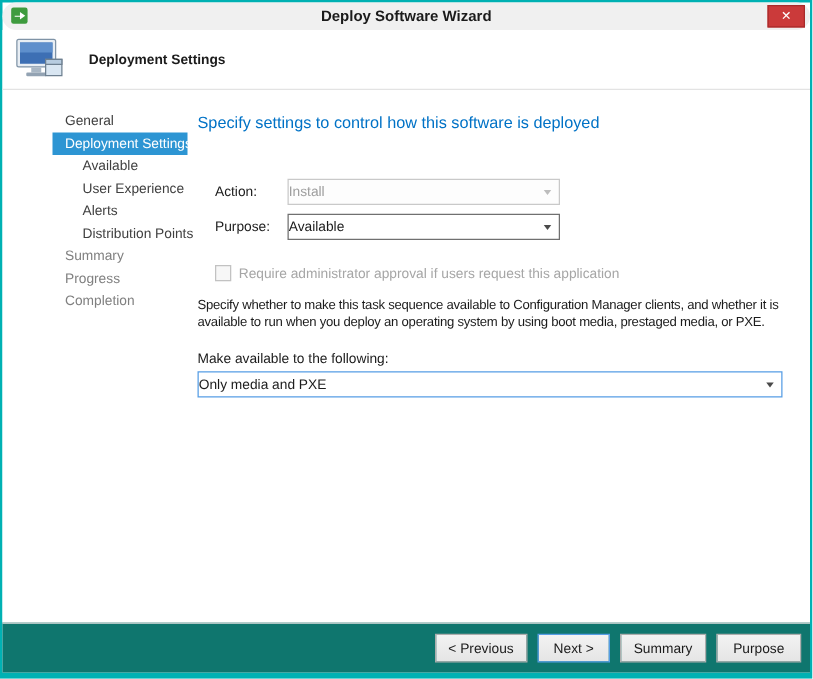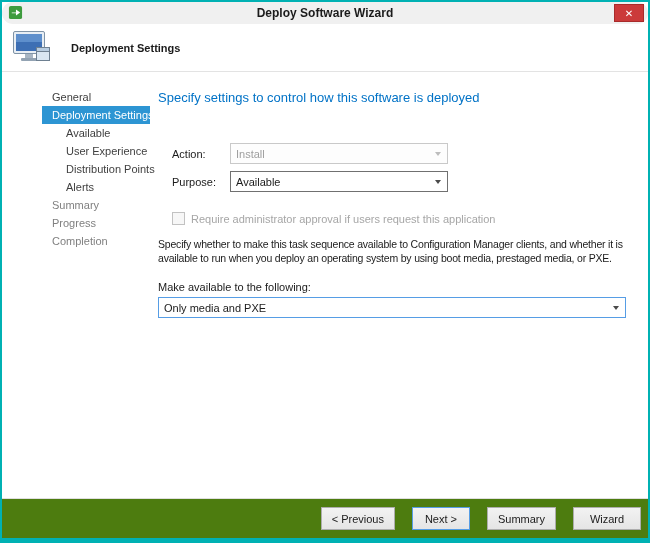--- a/index.html
+++ b/index.html
@@ -62,21 +62,21 @@
   .content { flex:1 1 auto; padding:18px 10px 0 8px; position:relative; }
   .heading { color:#0072C6; font-size:13px; margin:0 0 38px 0; }
 
   .form-row { display:flex; align-items:center; margin:7px 0 4px 14px; height:21px; }
   .form-row label { width:58px; font-size:11px; color:#1B1B1B; }
 
   .combo {
     height:21px; width:218px;
     border:1px solid #707070; background:#fff;
     display:flex; align-items:center;
-    padding-left:5px; position:relative;
+    padding-left:0; position:relative;
     font-size:11px; color:#1B1B1B; cursor:default;
   }
   .combo-arrow {
     position:absolute; right:6px; top:8px;
     width:0; height:0;
     border-left:3.5px solid transparent;
     border-right:3.5px solid transparent;
     border-top:4px solid #4A4A4A;
   }
   .combo.disabled { border-color:#C9C9C9; color:#9E9E9E; background:#FDFDFD; }
@@ -95,23 +95,23 @@
     width:486px; margin:12px 0 0 0;
     font-size:10.5px; letter-spacing:-0.2px;
     line-height:14px; color:#1B1B1B;
   }
 
   .make-label { font-size:11px; color:#1B1B1B; margin-top:16px; }
 
   
   .footer {
     height:40px; flex:0 0 40px;
-    background:#4d7c0f; border-top:1px solid #DFDFDF;
+    background:#0f766e; border-top:1px solid #DFDFDF;
     display:flex; justify-content:flex-end; align-items:center;
-    gap:17px; padding-right:7px;
+    gap:8px; padding-right:7px;
   }
   .btn {
     min-width:68px; height:23px;
     background:linear-gradient(#F2F2F2,#E5E5E5);
     border:1px solid #ADADAD;
     font-size:11px; color:#1B1B1B;
     font-family:"Liberation Sans", sans-serif;
     cursor:pointer; padding:0 10px;
   }
   .btn-next { min-width:58px; border-color:#569DE5; }
@@ -149,22 +149,22 @@
     <span class="header-title">Deployment Settings</span>
   </div>
 
   <div class="body">
 
     <div class="sidebar">
       <div class="nav-item">General</div>
       <div class="nav-item selected">Deployment Settings</div>
       <div class="nav-item sub">Available</div>
       <div class="nav-item sub">User Experience</div>
+      <div class="nav-item sub">Alerts</div>
       <div class="nav-item sub">Distribution Points</div>
-      <div class="nav-item sub">Alerts</div>
       <div class="nav-item dim">Summary</div>
       <div class="nav-item dim">Progress</div>
       <div class="nav-item dim">Completion</div>
     </div>
 
     <div class="content">
       <div class="heading">Specify settings to control how this software is deployed</div>
 
       <div class="form-row">
         <label>Action:</label>
@@ -194,16 +194,16 @@
         <span class="combo-text">Only media and PXE</span>
         <span class="combo-arrow"></span>
       </div>
     </div>
   </div>
 
   <div class="footer">
     <button class="btn">&lt; Previous</button>
     <button class="btn btn-next">Next &gt;</button>
     <button class="btn">Summary</button>
-    <button class="btn">Wizard</button>
+    <button class="btn">Purpose</button>
   </div>
 
 </div>
 
 </body></html>

